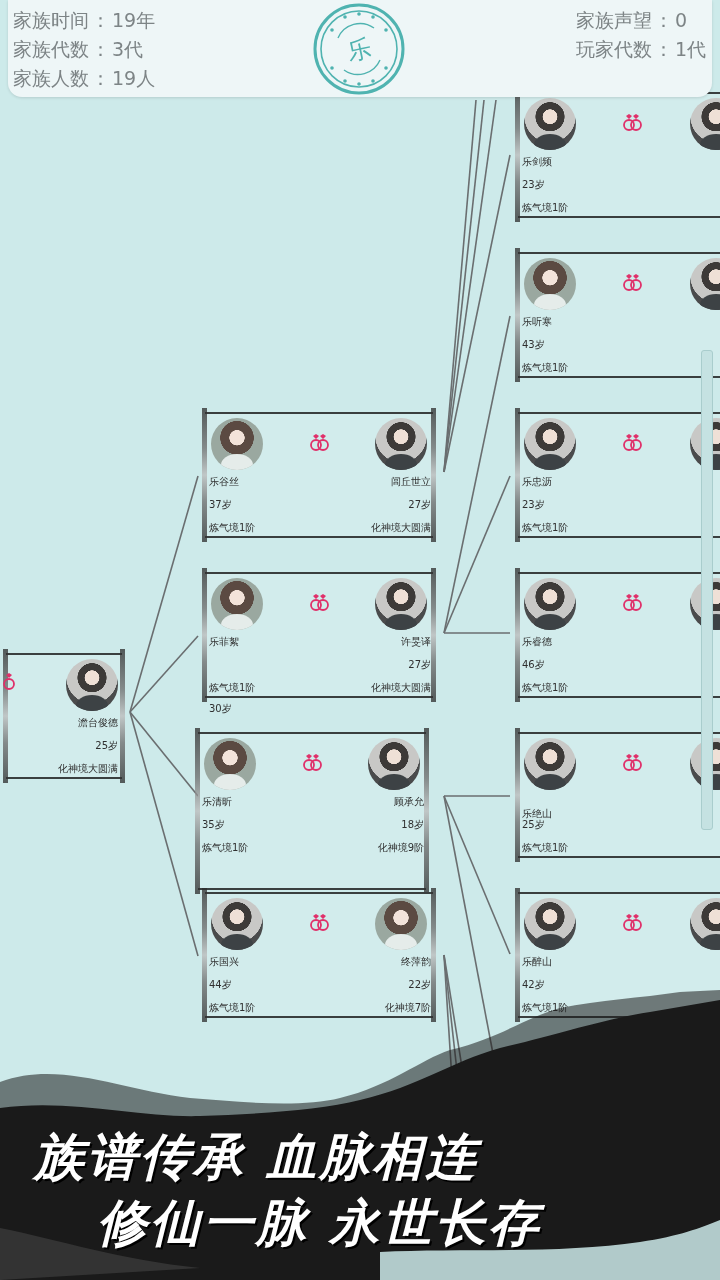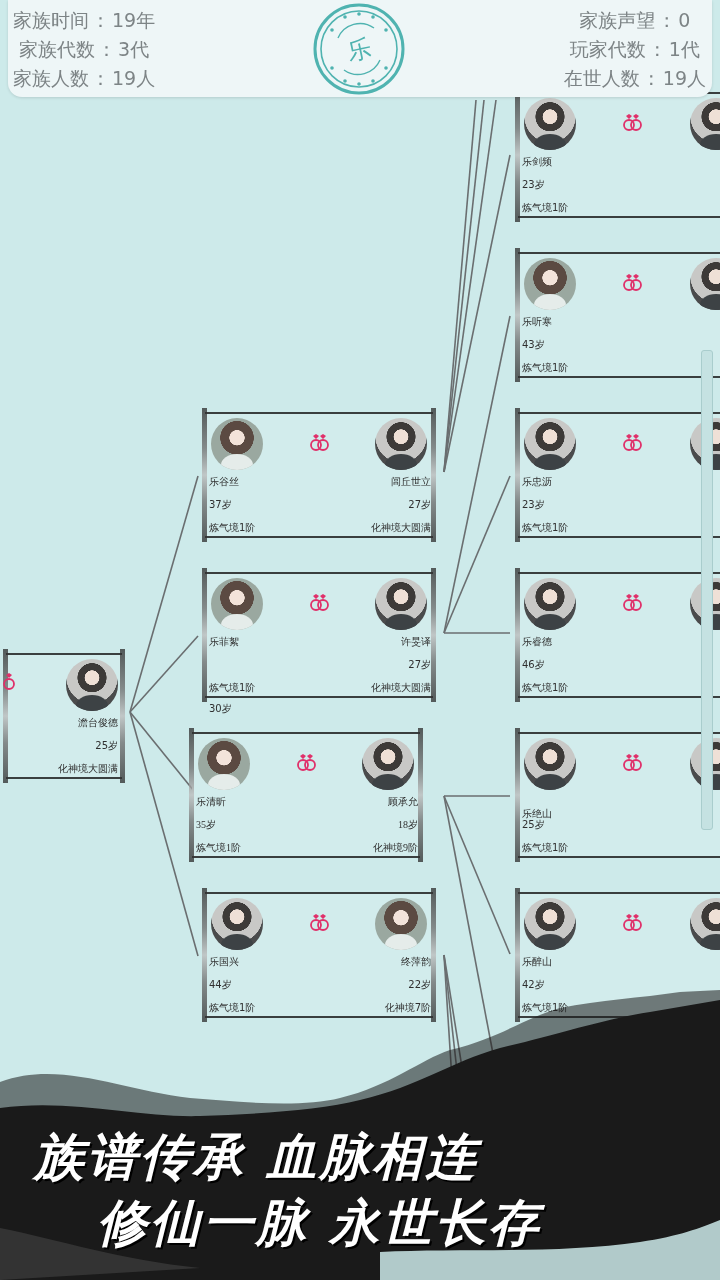--- a/index.html
+++ b/index.html
@@ -11,21 +11,21 @@
     color: #2b2b2b;
   }
   
   .header {
     position: absolute; left: 8px; top: 0; width: 704px; height: 97px;
     background: #eef6f7;
     border-radius: 0 0 14px 14px;
     box-shadow: 0 1px 3px rgba(0,0,0,0.12);
     z-index: 20;
   }
-  .stat-col { position: absolute; top: 6px; text-align: center; }
+  .stat-col { position: absolute; top: 6px; }
   .stat-col.left { left: 5px; }
   .stat-col.right { right: 6px; }
   .stat-row { font-size: 19px; line-height: 29px; color: #7d8486; white-space: nowrap; }
   .stat-row .colon { margin: 0 2px; }
   .seal {
     position: absolute; left: 304px; top: 2px; width: 94px; height: 94px;
   }
   .seal svg { width: 94px; height: 94px; }
 
   
@@ -165,21 +165,21 @@
         <div class="robe"></div>
       </div>
     <div class="txt" style="left:4px; top:56px;">乐菲絮</div>
     <div class="txt" style="left:4px; top:79px;margin-top:44px;">30岁</div>
     <div class="txt" style="left:4px; top:102px;">炼气境1阶</div>
     <div class="txt r" style="right:2px; top:56px;">许旻译</div>
     <div class="txt r" style="right:2px; top:79px;">27岁</div>
     <div class="txt r" style="right:2px; top:102px;">化神境大圆满</div>
   </div>
 
-  <div class="card" style="left:192px; top:732px; width:228px; height:126px;font-family:Liberation Serif, serif;">
+  <div class="card" style="left:198px; top:732px; width:228px; height:158px;">
     <div class="avatar female" style="left:6px; top:4px;">
         <div class="robe"></div>
       </div>
     <div class="ring" style="left:104px; top:18px;">
       <svg viewBox="0 0 22 20">
           <circle cx="7" cy="13" r="5" stroke="#e0306a" stroke-width="1.8" fill="none"></circle>
           <circle cx="14" cy="13" r="5" stroke="#e0306a" stroke-width="1.8" fill="none"></circle>
           <path d="M4 4 l3 3 l3 -3 l-3 -2z M11 4 l3 3 l3 -3 l-3 -2z" fill="#e0306a"></path>
         </svg>
     </div>
@@ -372,23 +372,20 @@
     </svg>
   </div>
 
   <div class="stat-col right">
     <div class="stat-row">
       <span>家族声望</span><span class="colon">：</span><span>0</span>
     </div>
     <div class="stat-row">
       <span>玩家代数</span><span class="colon">：</span><span>1代</span>
     </div>
-    <div class="stat-row">
-      <span>在世人数</span><span class="colon">：</span><span>19人</span>
-    </div>
   </div>
 </div>
 
 <svg class="ink" viewBox="0 0 720 290" preserveAspectRatio="none">
   <path d="M0 92 C60 70 120 100 190 108 C240 112 300 118 340 108 C390 96 420 70 450 60 C500 48 520 30 560 18 C600 10 640 8 680 2 L720 0 L720 290 L0 290 Z" fill="#1c1c1c" opacity="0.55"></path>
   <path d="M0 118 C70 108 140 128 200 126 C260 124 320 120 360 110 C420 96 450 72 500 58 C560 44 600 30 650 22 L720 10 L720 290 L0 290 Z" fill="#1a1a1a"></path>
   <path d="M380 262 C460 258 560 264 640 252 C680 246 700 238 720 230 L720 290 L380 290 Z" fill="#cdeaea" opacity="0.85"></path>
   <path d="M0 238 C60 250 120 270 200 278 L0 290 Z" fill="#3a3a3a" opacity="0.8"></path>
 </svg>
 

